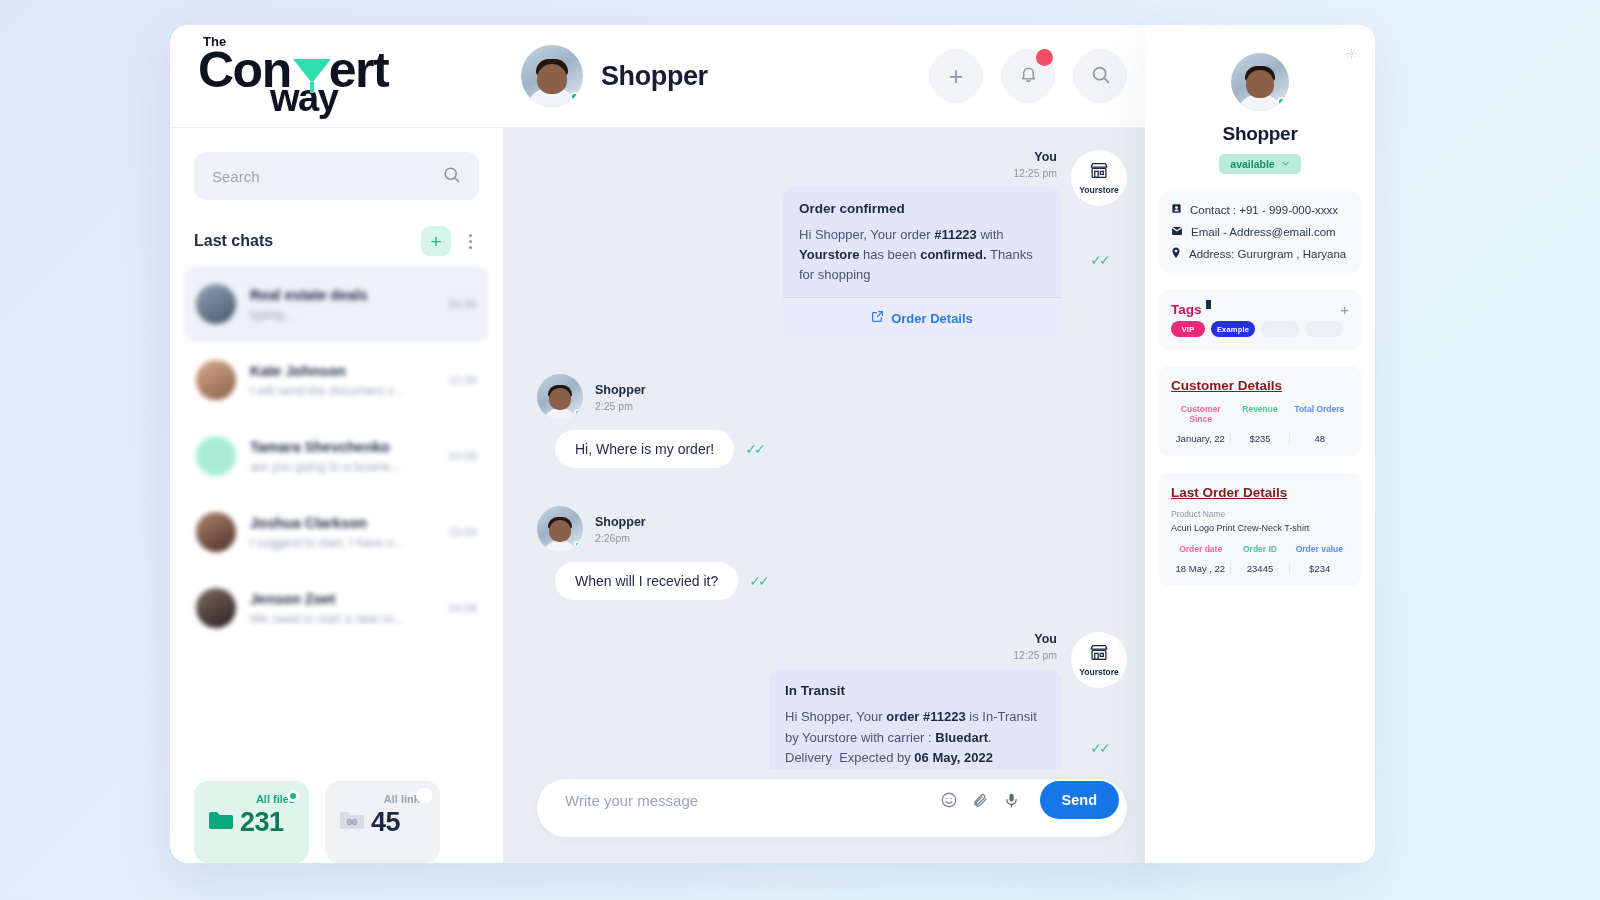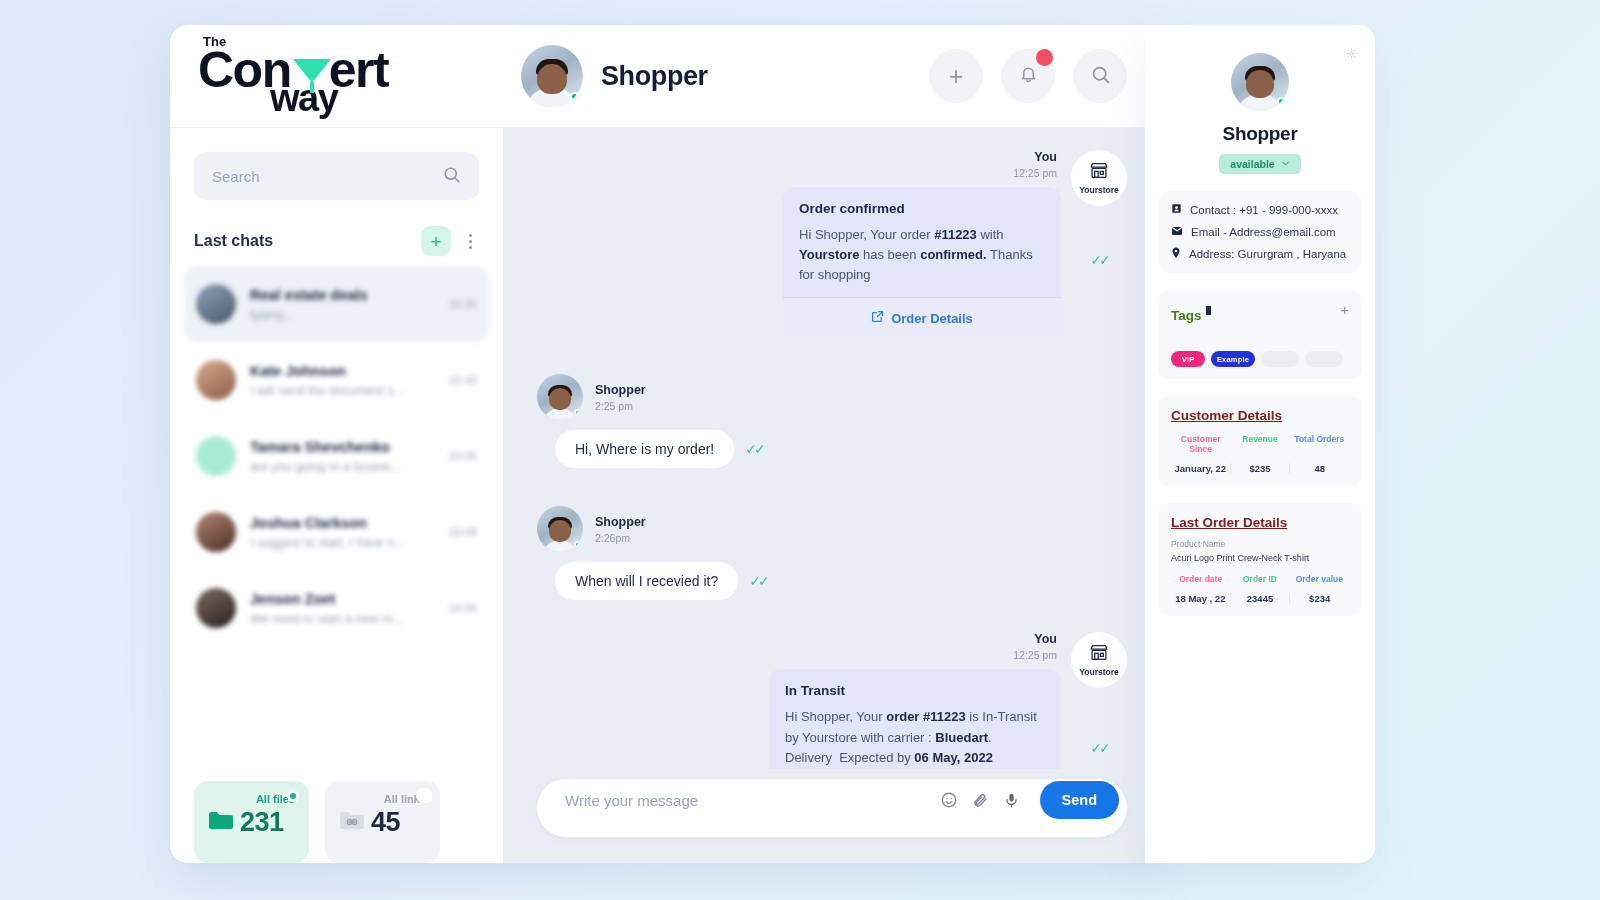--- a/index.html
+++ b/index.html
@@ -157,36 +157,36 @@
   .p-avatar .torso { width:44px; height:22px; }
   .p-avatar .online { right:3px; bottom:5px; }
   .p-name { font-size:19px; font-weight:700; color:#141d33; margin-top:12px; letter-spacing:-.3px; }
   .p-status { display:inline-flex; align-items:center; gap:6px; background:#b9ecd9; color:#1a8f6d; font-size:10.5px; font-weight:600; padding:4px 11px; border-radius:5px; margin-top:9px; cursor:pointer; }
 
   .card { background:#f7f8fa; border-radius:9px; padding:12px 12px; margin-top:17px; }
   .contact-line { display:flex; align-items:center; gap:8px; font-size:11.5px; color:#2b3category; color:#2b3954; margin-bottom:9px; }
   .contact-line:last-child { margin-bottom:0; }
 
   .tags-head { display:flex; align-items:flex-start; justify-content:space-between; }
-  .tags-title { font-size:13.5px; font-weight:600; color:#4d7c0f; position:relative;margin-top:6px; }
+  .tags-title { font-size:13.5px; font-weight:600; color:#be185d; position:relative; }
   .tags-title sup { position:absolute; right:-9px; top:-2px; width:5px; height:9px; background:#1d2943; display:block; }
   .tag-plus { color:#8d97a8; font-size:15px; line-height:1; cursor:pointer; }
-  .tags-row { display:flex; gap:6px; margin-top:28px; }
+  .tags-row { display:flex; gap:6px; margin-top:4px; }
   .tag { font-size:7.5px; font-weight:700; color:#fff; padding:3.5px 0; border-radius:9px; width:34px; text-align:center; letter-spacing:.2px; }
   .tag.vip { background:#ec2a7b; }
   .tag.example { background:#2433d6; width:44px; }
   .tag.ghost { background:#eceef2; width:38px; color:#dfe3e9; }
 
   .card-title { font-size:13.5px; font-weight:600; color:#7f1d1d;text-decoration:underline; }
   .cd-heads { display:flex; margin-top:11px; }
   .cd-heads div { flex:1; text-align:center; font-size:8.5px; font-weight:600; }
   .h-pink { color:#f2679b; }
   .h-green { color:#49c98f; }
   .h-blue { color:#5b8df5; }
-  .cd-vals { display:flex; margin-top:9px;font-weight:bold; }
+  .cd-vals { display:flex; margin-top:9px; }
   .cd-vals div { flex:1; text-align:center; font-size:9.5px; color:#2b3954; }
   .cd-vals div + div { border-left:1px solid #e4e7ed; }
 
   .lo-sub { font-size:8.5px; color:#8d97a8; margin-top:9px; }
   .lo-prod { font-size:9px; color:#2b3954; margin-top:4px; }
 </style>
 </head>
 <body>
 
 <div class="app">

